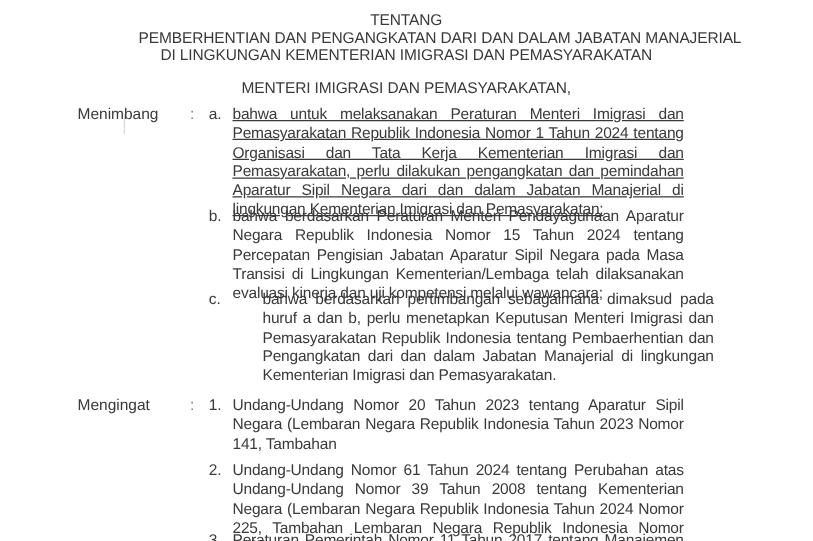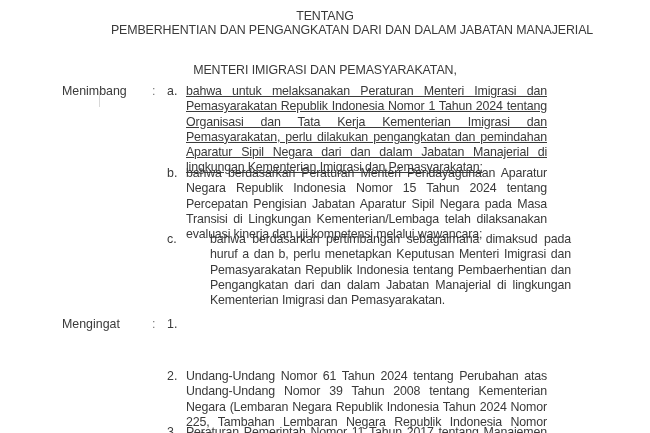--- a/index.html
+++ b/index.html
@@ -33,39 +33,41 @@
     position: absolute; left: 99px; top: 91px; width: 1px; height: 16px; background: #d8d8d8;
   }
 </style>
 </head>
 <body>
 
 <div class="page">
 
   <div class="center-line" style="top:9px;">TENTANG</div>
   <div class="center-line" style="top:23px;padding-left:27px;">PEMBERHENTIAN DAN PENGANGKATAN DARI DAN DALAM JABATAN MANAJERIAL</div>
+  <div class="center-line" style="top:37px;">DI LINGKUNGAN KEMENTERIAN IMIGRASI DAN PEMASYARAKATAN</div>
   <div class="center-line" style="top:63px;">MENTERI IMIGRASI DAN PEMASYARAKATAN,</div>
 
   <div class="section-label" style="top:84px;">Menimbang</div>
   <div class="faint-rule"></div>
   <div class="colon" style="top:84px;">:</div>
 
   <div class="marker" style="top:84px;">a.</div>
   <div class="item-text" style="top:84px;text-decoration:underline;">bahwa untuk melaksanakan Peraturan Menteri Imigrasi dan Pemasyarakatan Republik Indonesia Nomor 1 Tahun 2024 tentang Organisasi dan Tata Kerja Kementerian Imigrasi dan Pemasyarakatan, perlu dilakukan pengangkatan dan pemindahan Aparatur Sipil Negara dari dan dalam Jabatan Manajerial di lingkungan Kementerian Imigrasi dan Pemasyarakatan;</div>
 
   <div class="marker" style="top:166px;">b.</div>
   <div class="item-text" style="top:166px;">bahwa berdasarkan Peraturan Menteri Pendayagunaan Aparatur Negara Republik Indonesia Nomor 15 Tahun 2024 tentang Percepatan Pengisian Jabatan Aparatur Sipil Negara pada Masa Transisi di Lingkungan Kementerian/Lembaga telah dilaksanakan evaluasi kinerja dan uji kompetensi melalui wawancara;</div>
 
   <div class="marker" style="top:232px;">c.</div>
   <div class="item-text" style="top:232px;margin-left:24px;">bahwa berdasarkan pertimbangan sebagaimana dimaksud pada huruf a dan b, perlu menetapkan Keputusan Menteri Imigrasi dan Pemasyarakatan Republik Indonesia tentang Pembaerhentian dan Pengangkatan dari dan dalam Jabatan Manajerial di lingkungan Kementerian Imigrasi dan Pemasyarakatan.</div>
 
   <div class="section-label" style="top:317px;">Mengingat</div>
   <div class="colon" style="top:317px;">:</div>
 
   <div class="marker" style="top:317px;">1.</div>
+  <div class="item-text" style="top:317px;">Undang-Undang Nomor 20 Tahun 2023 tentang Aparatur Sipil Negara (Lembaran Negara Republik Indonesia Tahun 2023 Nomor 141, Tambahan</div>
 
   <div class="marker" style="top:369px;">2.</div>
   <div class="item-text" style="top:369px;">Undang-Undang Nomor 61 Tahun 2024 tentang Perubahan atas Undang-Undang Nomor 39 Tahun 2008 tentang Kementerian Negara (Lembaran Negara Republik Indonesia Tahun 2024 Nomor 225, Tambahan Lembaran Negara Republik Indonesia Nomor 6994;</div>
 
   <div class="marker" style="top:425px;">3.</div>
   <div class="item-text" style="top:425px;">Peraturan Pemerintah Nomor 11 Tahun 2017 tentang Manajemen Pegawai</div>
 
 </div>
 
 </body></html>

